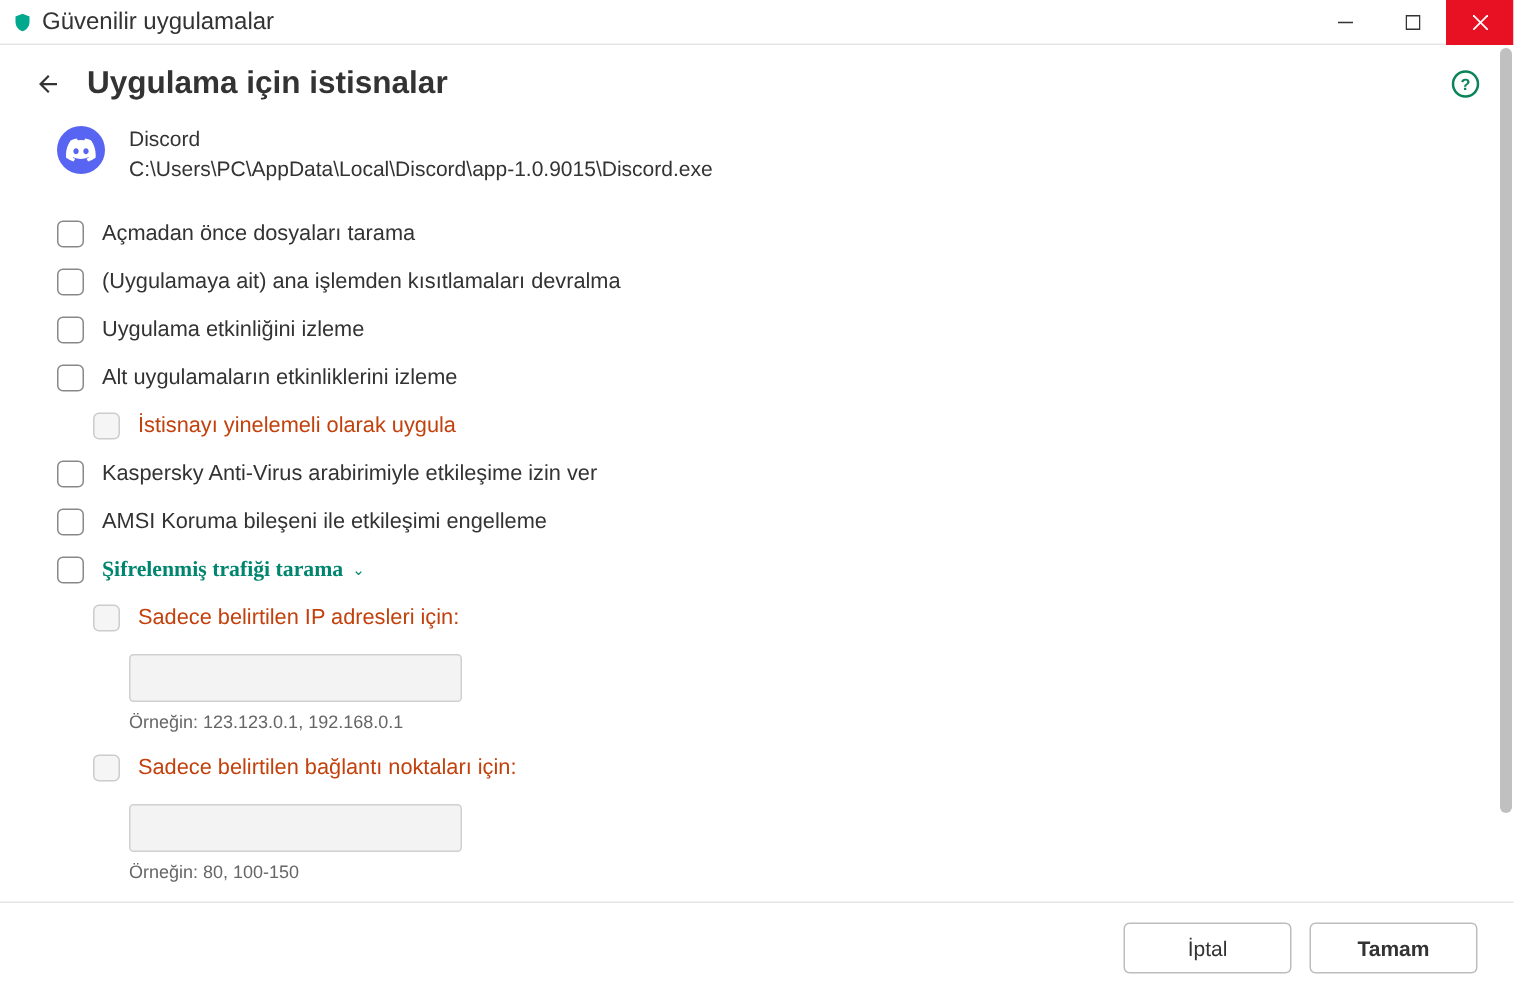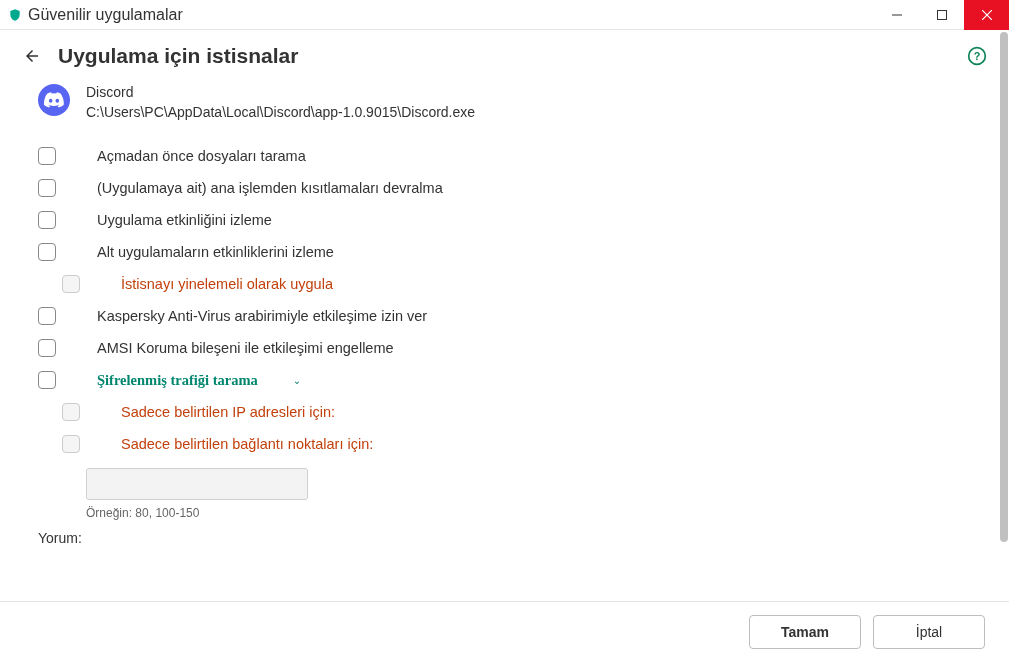--- a/index.html
+++ b/index.html
@@ -11,21 +11,21 @@
   .win-btn.close { background: #e81123; color: #fff; }
   .header { display: flex; align-items: center; padding: 14px 20px 10px 20px; }
   .back { width: 24px; height: 24px; display: flex; align-items: center; justify-content: center; margin-right: 14px; cursor: pointer; }
   .page-title { font-size: 21px; font-weight: 600; flex: 1; }
   .help { width: 24px; height: 24px; display: flex; align-items: center; justify-content: center; color: #0b8457; }
   .scroll-area { position: absolute; top: 78px; left: 0; right: 0; bottom: 60px; overflow-y: auto; padding: 0 24px 0 38px; }
   .app-row { display: flex; align-items: flex-start; padding: 6px 0 20px 0; }
   .app-icon { width: 32px; height: 32px; border-radius: 50%; background: #5865F2; display: flex; align-items: center; justify-content: center; margin-right: 16px; }
   .app-name { font-size: 14px; color: #333; margin-bottom: 4px; }
   .app-path { font-size: 14px; color: #333; }
-  .opt { display: flex; align-items: center; padding: 7px 0; gap: 29px; }
+  .opt { display: flex; align-items: center; padding: 7px 0; }
   .opt.sub { padding-left: 24px; }
   .cb { width: 18px; height: 18px; border: 1.5px solid #888; border-radius: 4px; margin-right: 12px; flex-shrink: 0; background: #fff; }
   .cb.disabled { border-color: #ccc; background: #f5f5f5; }
   .opt-label { font-size: 14.5px; color: #333; }
   .opt-label.disabled { color: #c2410c; }
   .opt-label.expand { color: #00866e; font-weight: 600; font-family: Liberation Serif, serif; }
   .chev { margin-left: 6px; color: #00866e; font-size: 10px; }
   .sub-input-block { padding-left: 48px; margin-top: 2px; margin-bottom: 8px; }
   .text-input { width: 222px; height: 32px; border: 1px solid #d0d0d0; border-radius: 3px; background: #f3f3f3; margin-top: 6px; padding: 0 8px; }
   .hint { font-size: 12px; color: #666; margin-top: 6px; }
@@ -129,38 +129,42 @@
   <div class="opt">
     <div class="cb"></div>
     <span class="opt-label expand">Şifrelenmiş trafiği tarama</span>
     <span class="chev">⌄</span>
   </div>
 
   <div class="opt sub">
     <div class="cb disabled"></div>
     <span class="opt-label disabled">Sadece belirtilen IP adresleri için:</span>
   </div>
+  <div class="sub-input-block">
+    <input class="text-input" disabled="" style="">
+    <div class="hint">Örneğin: 123.123.0.1, 192.168.0.1</div>
+  </div>
 
   <div class="opt sub">
     <div class="cb disabled"></div>
     <span class="opt-label disabled">Sadece belirtilen bağlantı noktaları için:</span>
   </div>
   <div class="sub-input-block">
     <input class="text-input" disabled="" style="">
     <div class="hint">Örneğin: 80, 100-150</div>
   </div>
 
   <div class="comment-label">Yorum:</div>
 
 </div>
 
 <div class="scrollbar-track">
   <div class="scrollbar-thumb"></div>
 </div>
 
 <div class="footer">
+  <div class="btn">
+      <span>İptal</span>
+    </div>
   <div class="btn primary">
       <span>Tamam</span>
-    </div>
-  <div class="btn">
-      <span>İptal</span>
     </div>
 </div>
 
 </body></html>

